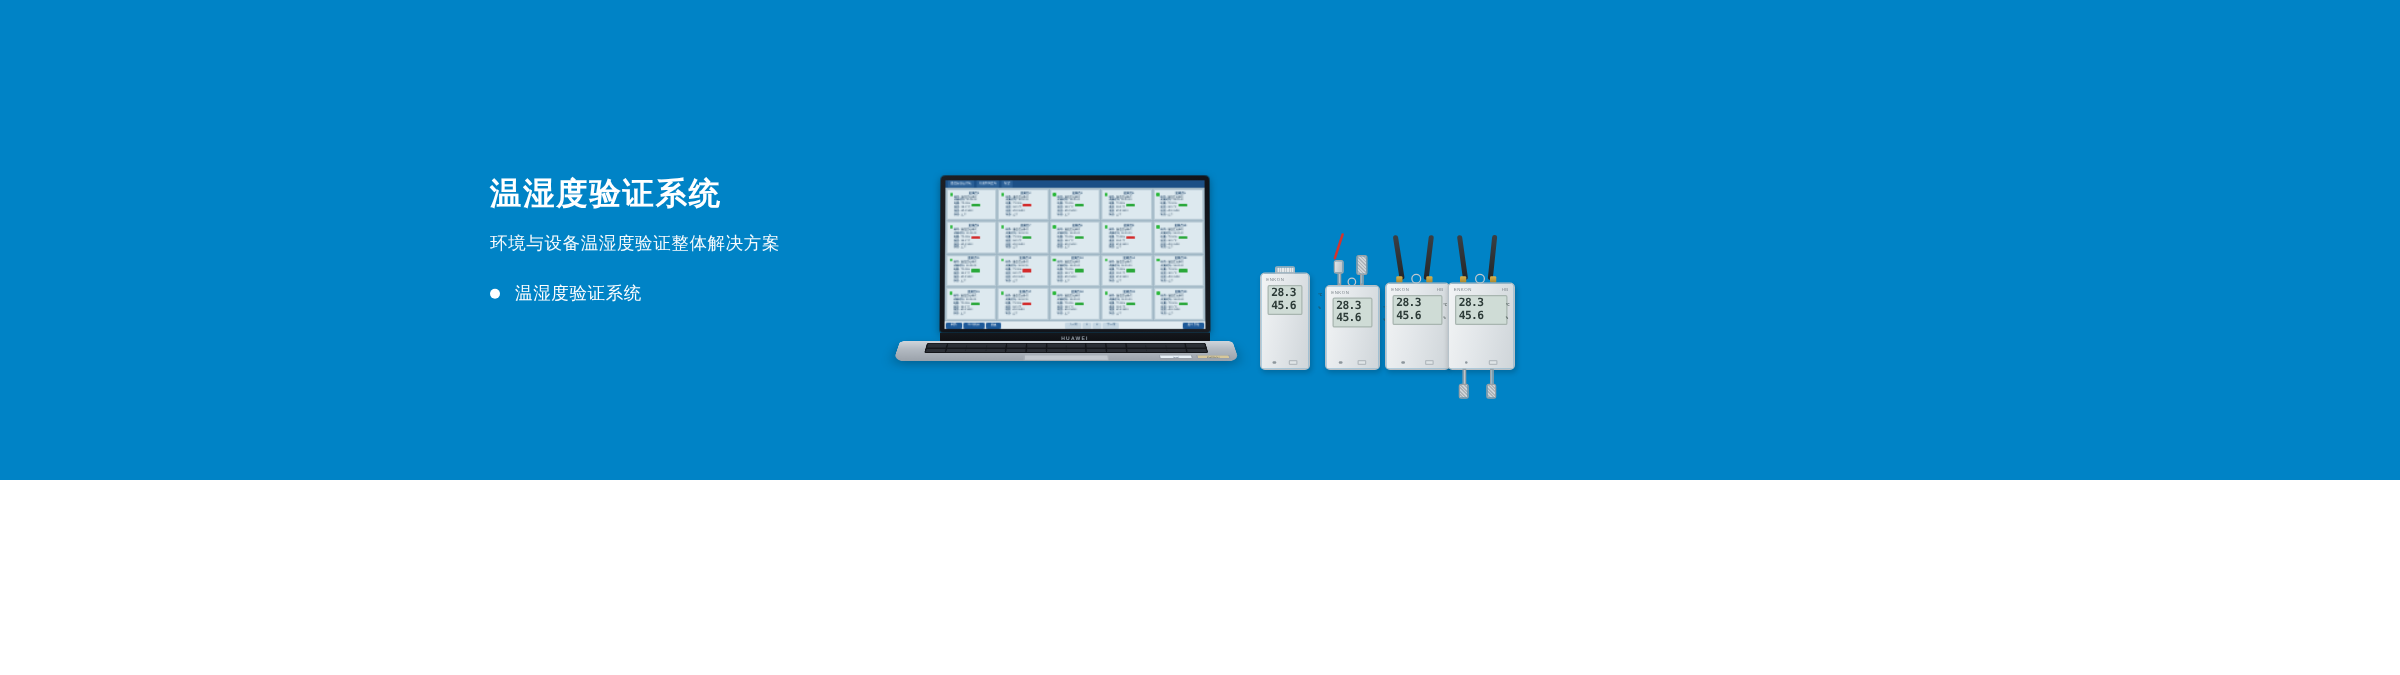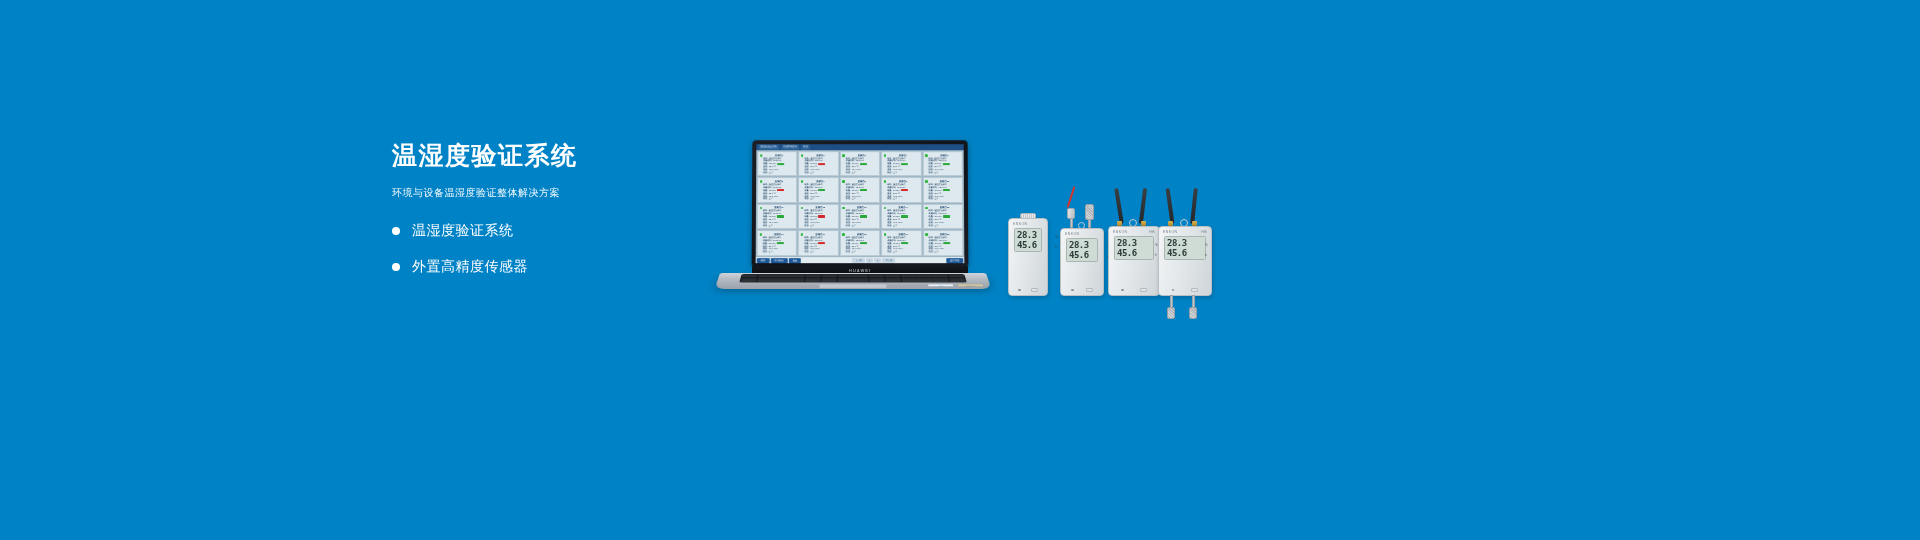--- a/index.html
+++ b/index.html
@@ -3,34 +3,34 @@
 <meta charset="utf-8">
 <style>
   * { box-sizing: border-box; margin: 0; padding: 0; }
   html, body {
     width: 1920px; height: 540px;
     overflow: hidden;
     font-family: "Liberation Sans", "DejaVu Sans", sans-serif;
   }
   #banner {
     position: relative;
-    width: 1920px; height: 540px;
+    width: 1920px; height: 384px;
     background: #0083c6;
     overflow: hidden;
   }
 
   
   #copy { position: absolute; left: 392px; top: 140px; width: 330px; }
   #title {
     font-size: 25px; font-weight: bold; color: #ffffff;
     letter-spacing: 1.5px; line-height: 1.2; white-space: nowrap;
   }
   #subtitle {
     margin-top: 16px;
-    font-size: 10px; color: #ffffff; letter-spacing: .5px;
+    font-size: 14px; color: #ffffff; letter-spacing: .5px;
     white-space: nowrap; opacity: .97;
   }
   #bullets { margin-top: 22px; }
   .bullet {
     display: flex; align-items: center;
     margin-bottom: 18px;
   }
   .bullet-dot {
     width: 8px; height: 8px; border-radius: 50%;
     background: #ffffff; margin-right: 12px; flex: none;
@@ -254,24 +254,20 @@
 
 <div id="banner">
 
   <div id="copy">
     <div id="title">温湿度验证系统</div>
     <div id="subtitle">环境与设备温湿度验证整体解决方案</div>
     <div id="bullets">
       <div class="bullet">
         <span class="bullet-dot"></span>
         <span class="bullet-text">温湿度验证系统</span>
-      </div>
-      <div class="bullet">
-        <span class="bullet-dot"></span>
-        <span class="bullet-text">外置高精度传感器</span>
       </div>
     </div>
   </div>
 
   <div id="laptop">
 
     <div id="lid">
       <div id="screen">
 
         <div id="app-topbar">

